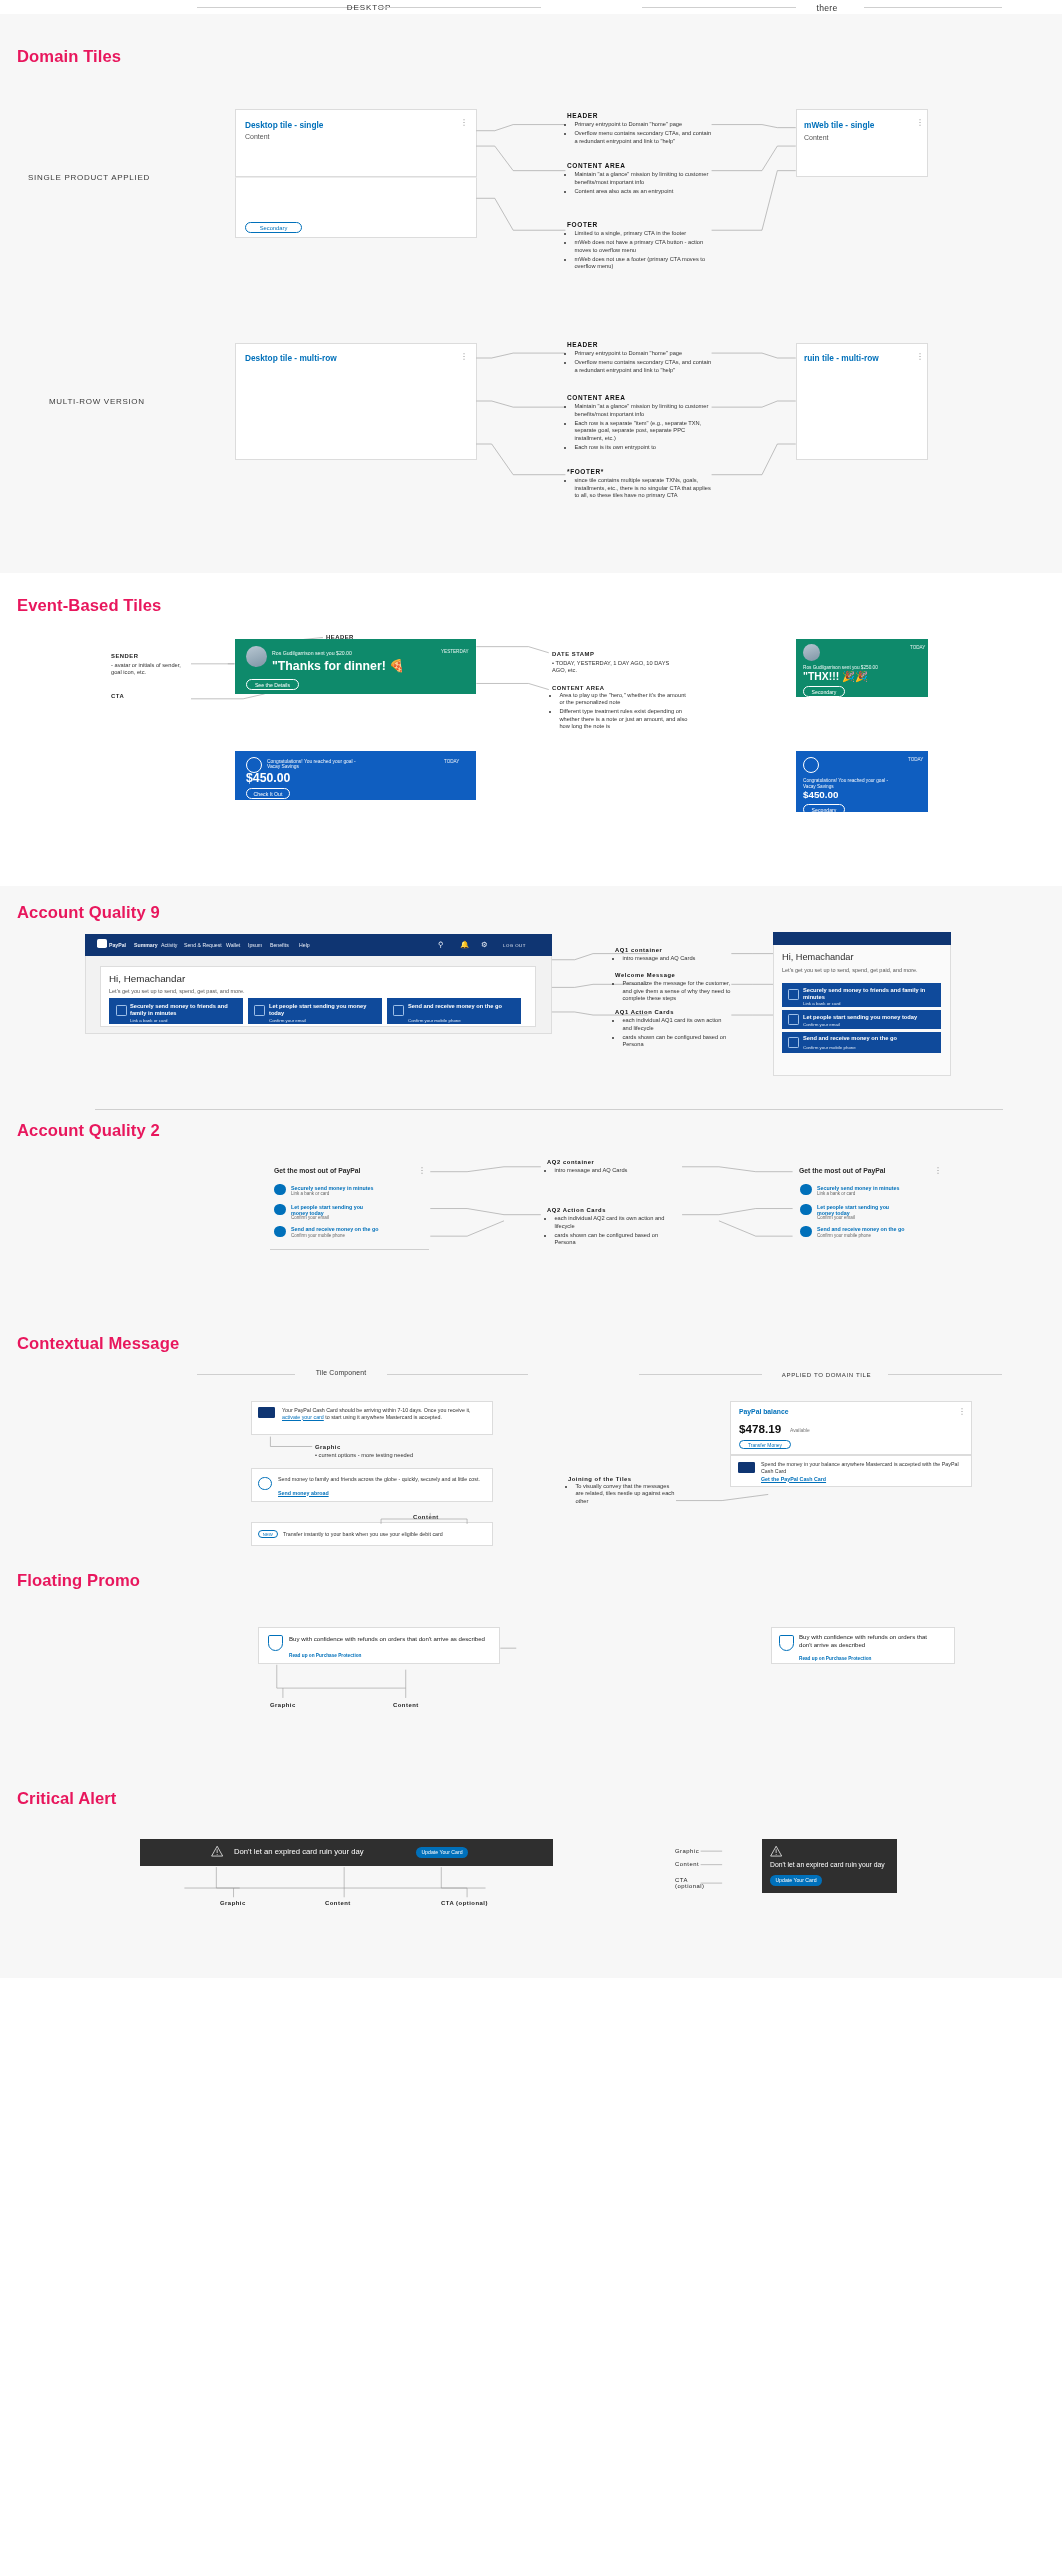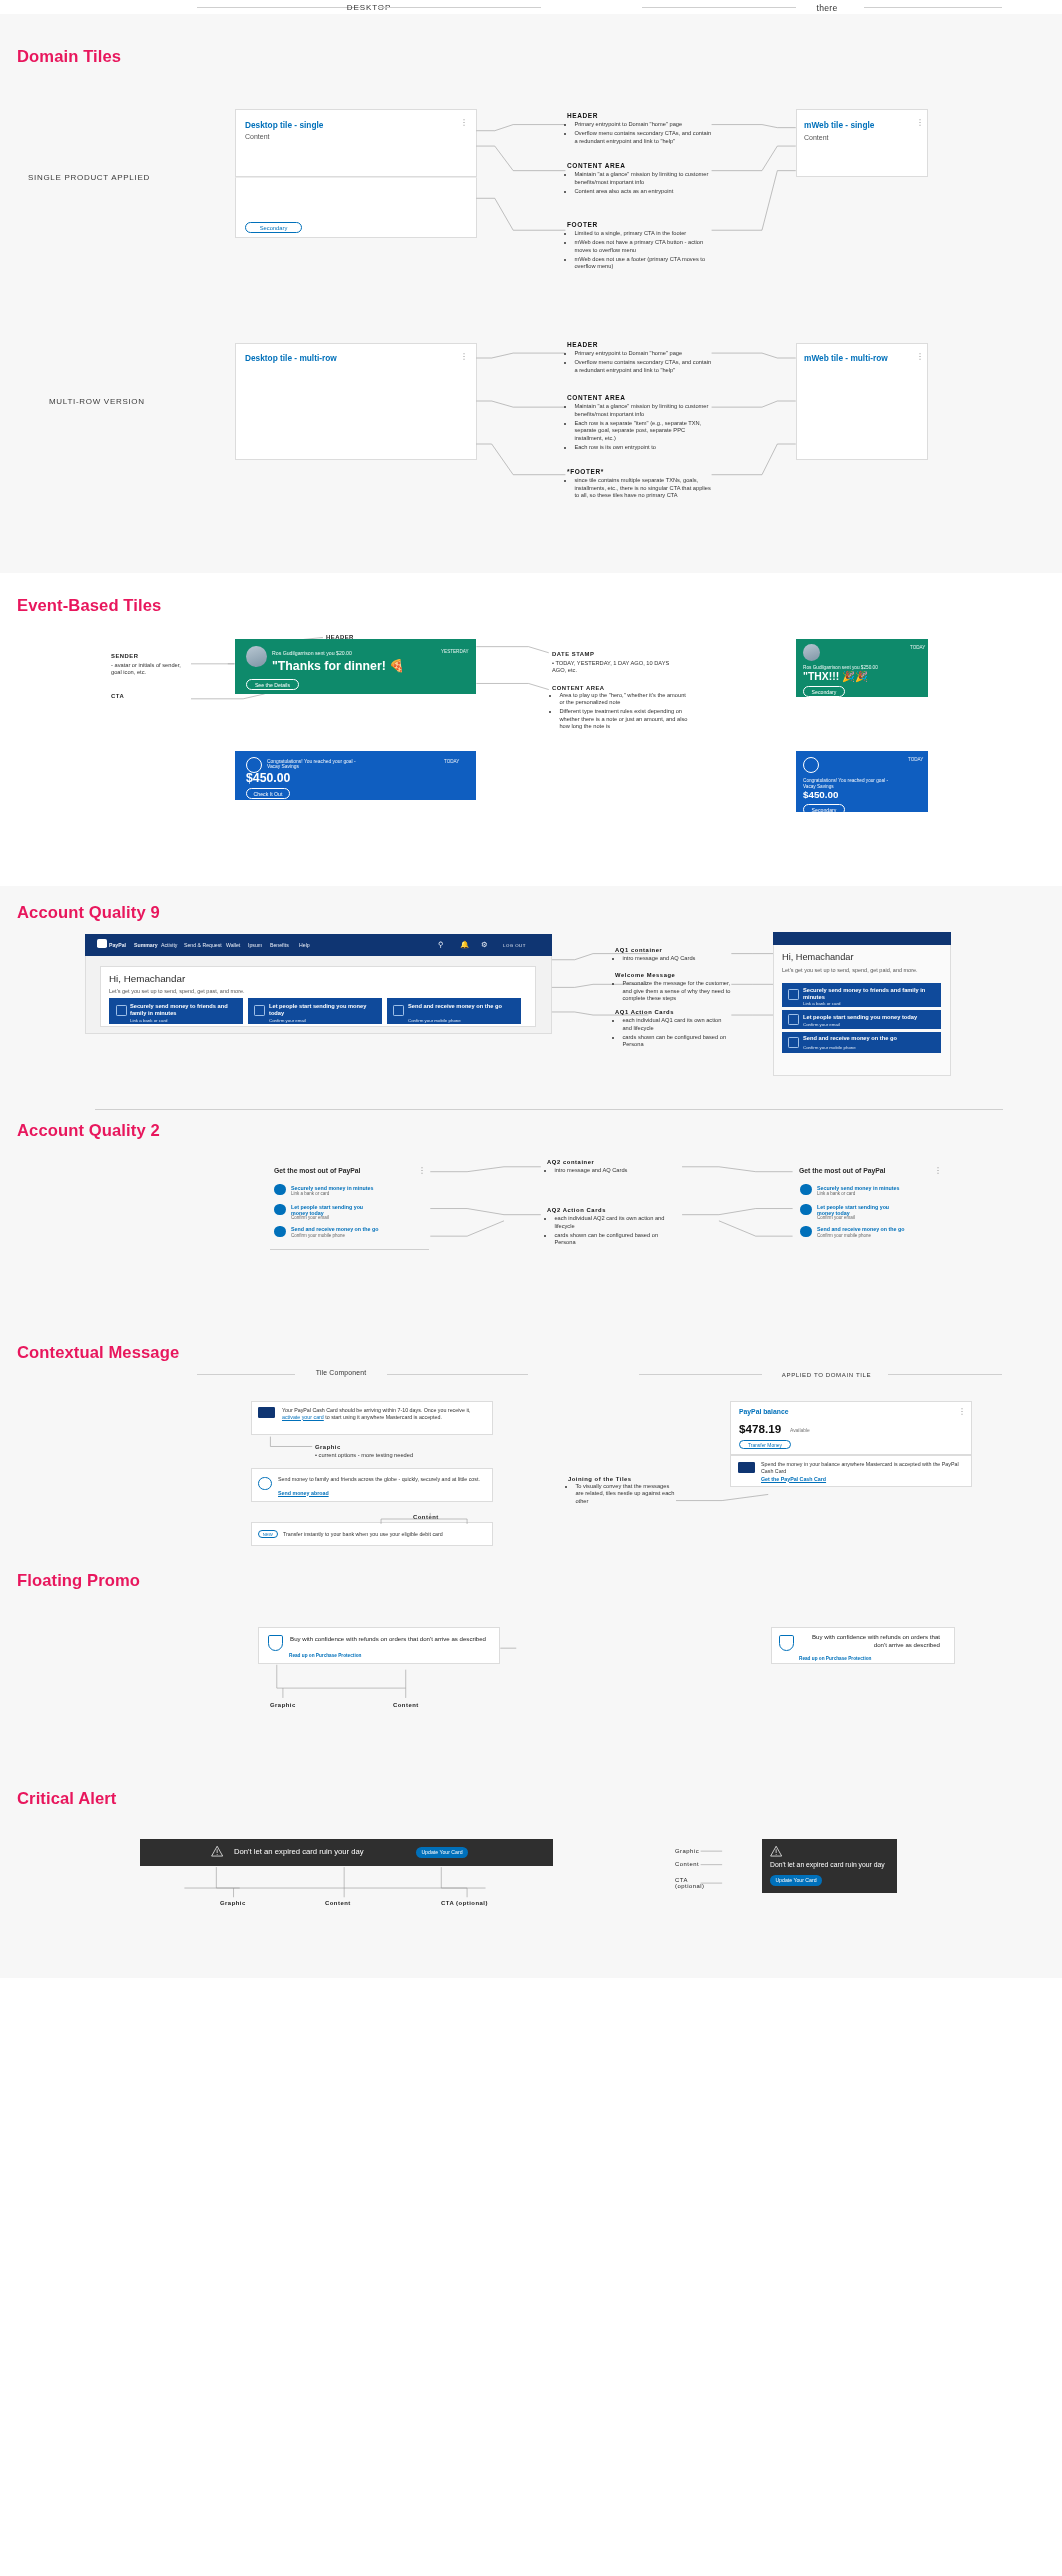--- a/index.html
+++ b/index.html
@@ -173,21 +173,21 @@
       </ul>
     </div>
 
     <div class="rowlabel" style="left:49px;top:383px;">MULTI-ROW VERSION</div>
 
     <div class="tile" style="left:235px;top:329px;width:242px;height:117px;"></div>
     <div class="tile-title" style="left:245px;top:339px;">Desktop tile - multi-row</div>
     <div class="kebab" style="left:460px;top:338px;">⋮</div>
 
     <div class="tile" style="left:796px;top:329px;width:132px;height:117px;"></div>
-    <div class="tile-title" style="left:804px;top:339px;">mWeb tile - multi-row</div>
+    <div class="tile-title" style="left:804px;top:339px;">ruin tile - multi-row</div>
     <div class="kebab" style="left:916px;top:338px;">⋮</div>
 
     <svg class="lines" width="1062" height="559" viewBox="0 0 1728 910">
       <path d="M775,560 L800,560 L835,552"></path>
       <path d="M775,630 L800,630 L835,640"></path>
       <path d="M775,700 L800,700 L835,750"></path>
       <path d="M835,552 L920,552"></path>
         <path d="M835,640 L920,640"></path>
         <path d="M835,750 L920,750"></path>
       <path d="M1295,560 L1265,560 L1240,552"></path>
@@ -429,21 +429,21 @@
     <div class="callout" style="left:547px;top:109px;width:123px;">
       <h5 style="font-size:5.8px;">AQ2 Action Cards</h5>
       <ul>
         <li>each individual AQ2 card its own action and lifecycle</li>
         <li>cards shown can be configured based on Persona</li>
       </ul>
     </div>
   </div>
 
   <div class="section sec-grey" style="height:237px;">
-    <div class="sec-title" style="top:27px;">Contextual Message</div>
+    <div class="sec-title" style="top:18px;">Contextual Message</div>
 
     <div class="hrule" style="left:197px;top:58px;width:98px;"></div>
     <div class="col-head" style="left:301px;top:53px;width:80px;font-size:6.8px;letter-spacing:0.2px;">Tile Component</div>
     <div class="hrule" style="left:387px;top:58px;width:141px;"></div>
     <div class="hrule" style="left:639px;top:58px;width:123px;"></div>
     <div class="col-head" style="left:768px;top:55px;width:117px;font-size:6.1px;letter-spacing:0.6px;">APPLIED TO DOMAIN TILE</div>
     <div class="hrule" style="left:888px;top:58px;width:114px;"></div>
 
     <div class="ctx-card" style="left:251px;top:85px;width:242px;height:34px;"></div>
     <div class="avatar" style="left:258px;top:91px;width:17px;height:11px;background:#0f3572;border-radius:1.2px;"></div>
@@ -487,21 +487,21 @@
     <div class="ctx-t ctx-link" style="left:761px;top:160px;font-weight:bold;">Get the PayPal Cash Card</div>
 
     <div class="anno-cap" style="left:568px;top:160px;font-weight:bold;">Joining of the Tiles</div>
     <div class="callout" style="left:568px;top:167px;width:111px;">
       <ul>
         <li>To visually convey that the messages are related, tiles nestle up against each other</li>
       </ul>
     </div>
   </div>
 
-  <div class="section sec-grey" style="height:218px;text-align:right;">
+  <div class="section sec-grey" style="height:218px;">
     <div class="sec-title" style="top:18.4px;">Floating Promo</div>
 
     <div class="fp-card" style="left:258px;top:74px;width:242px;height:37px;"></div>
     <div class="avatar" style="left:268px;top:82px;width:14.8px;height:16px;background:transparent;border:0.6px solid #0070ba;border-radius:1.8px 1.8px 7.4px 7.4px;"></div>
     <div class="fp-t" style="left:289px;top:82px;width:197px;">Buy with confidence with refunds on orders that don't arrive as described</div>
     <div class="fp-l" style="left:289px;top:100px;">Read up on Purchase Protection</div>
 
     <div class="fp-card" style="left:771px;top:74px;width:184px;height:37px;"></div>
     <div class="avatar" style="left:779px;top:82px;width:14.8px;height:16px;background:transparent;border:0.6px solid #0070ba;border-radius:1.8px 1.8px 7.4px 7.4px;"></div>
     <div class="fp-t" style="left:799px;top:80px;width:141px;">Buy with confidence with refunds on orders that don't arrive as described</div>

